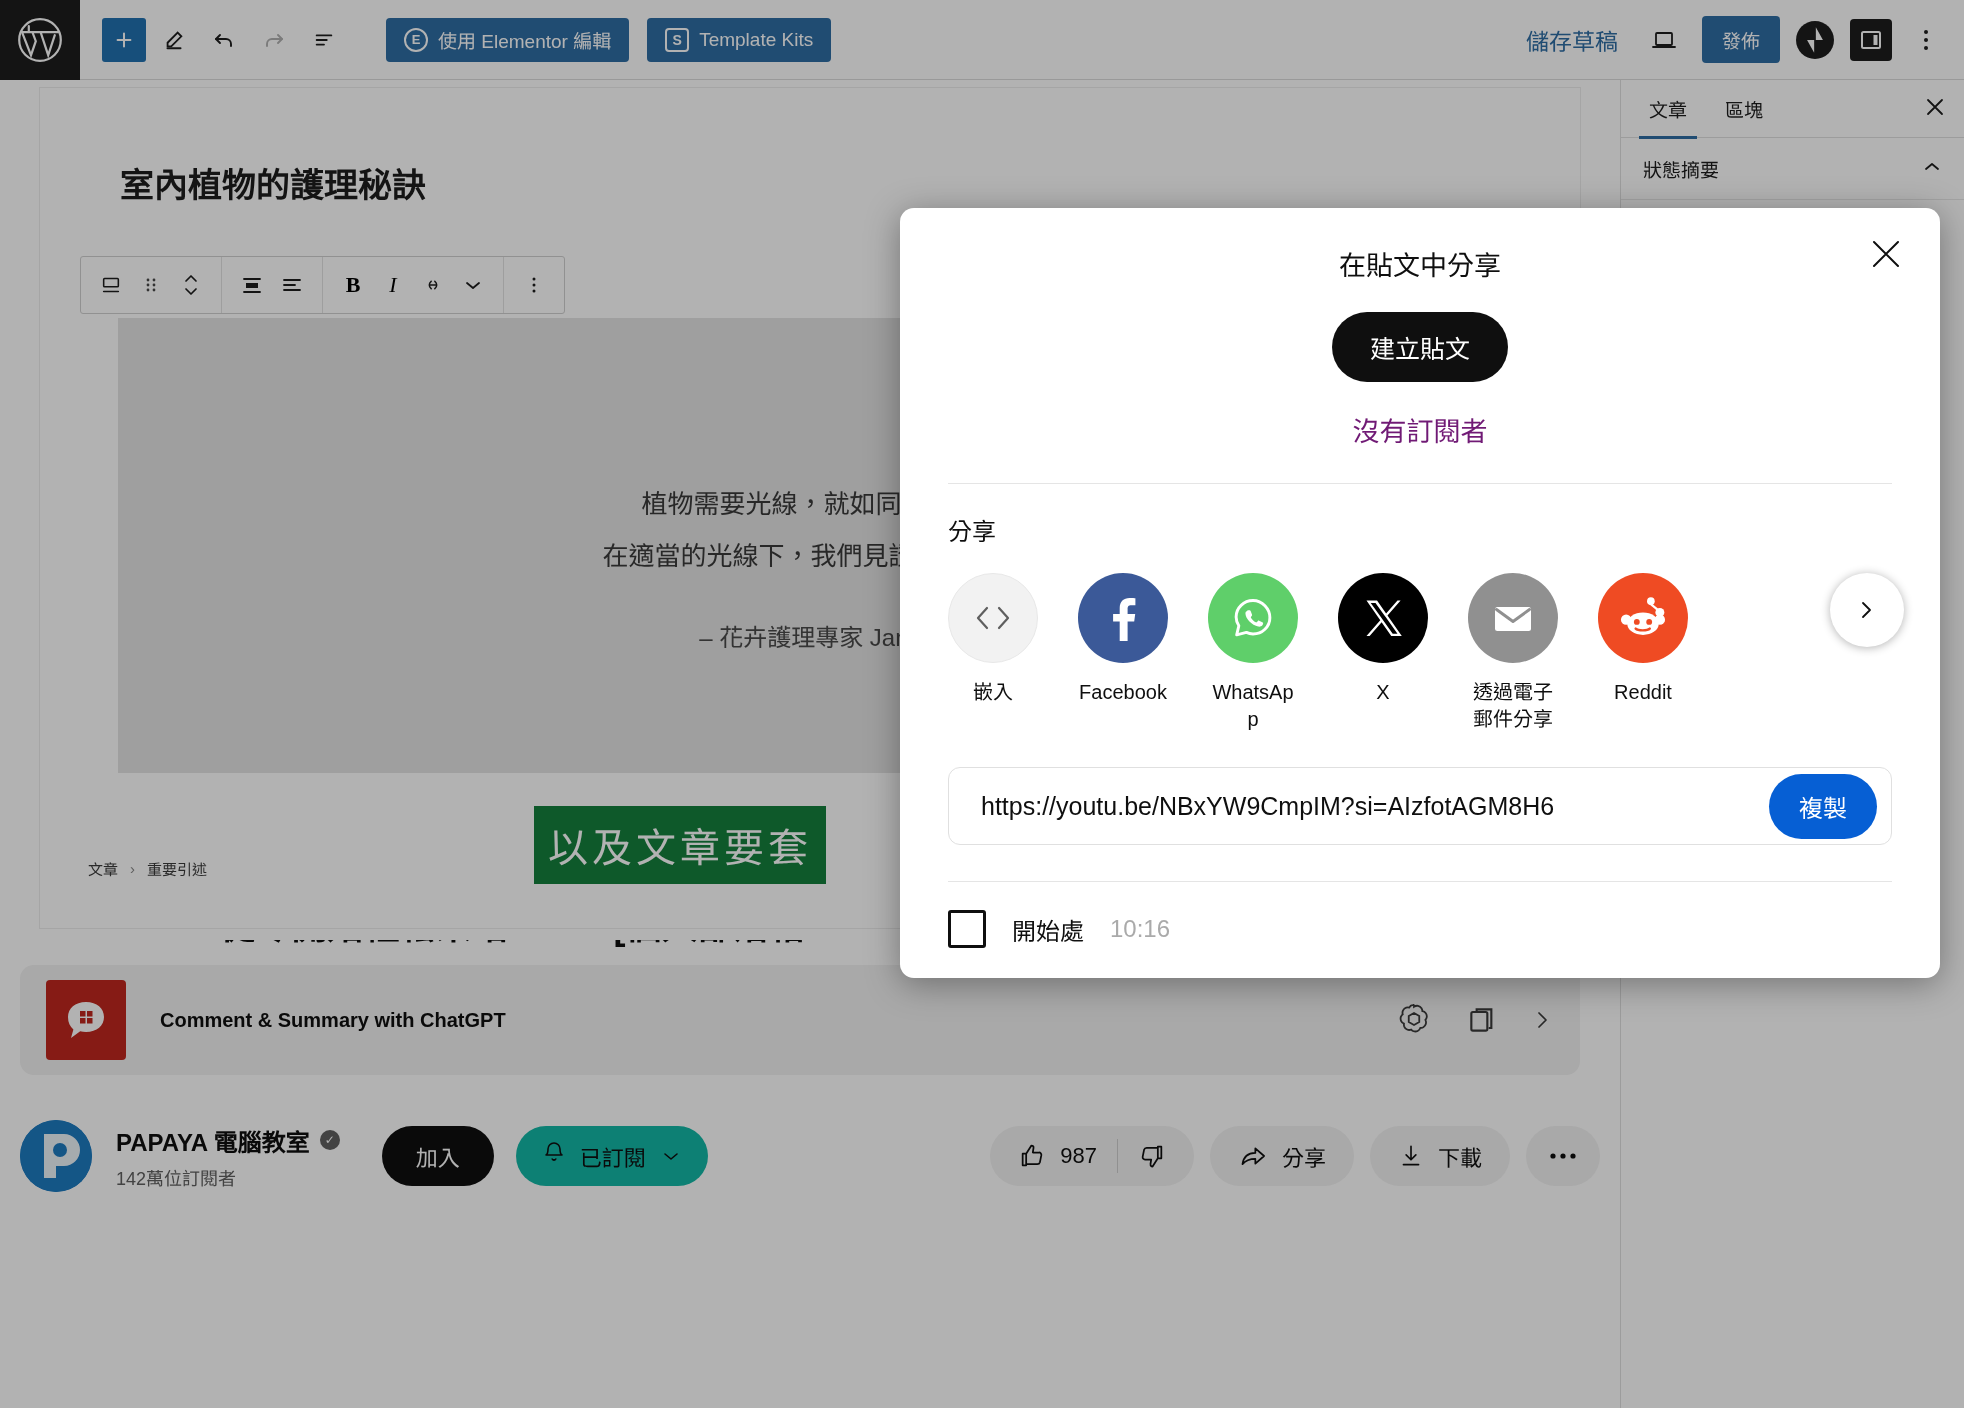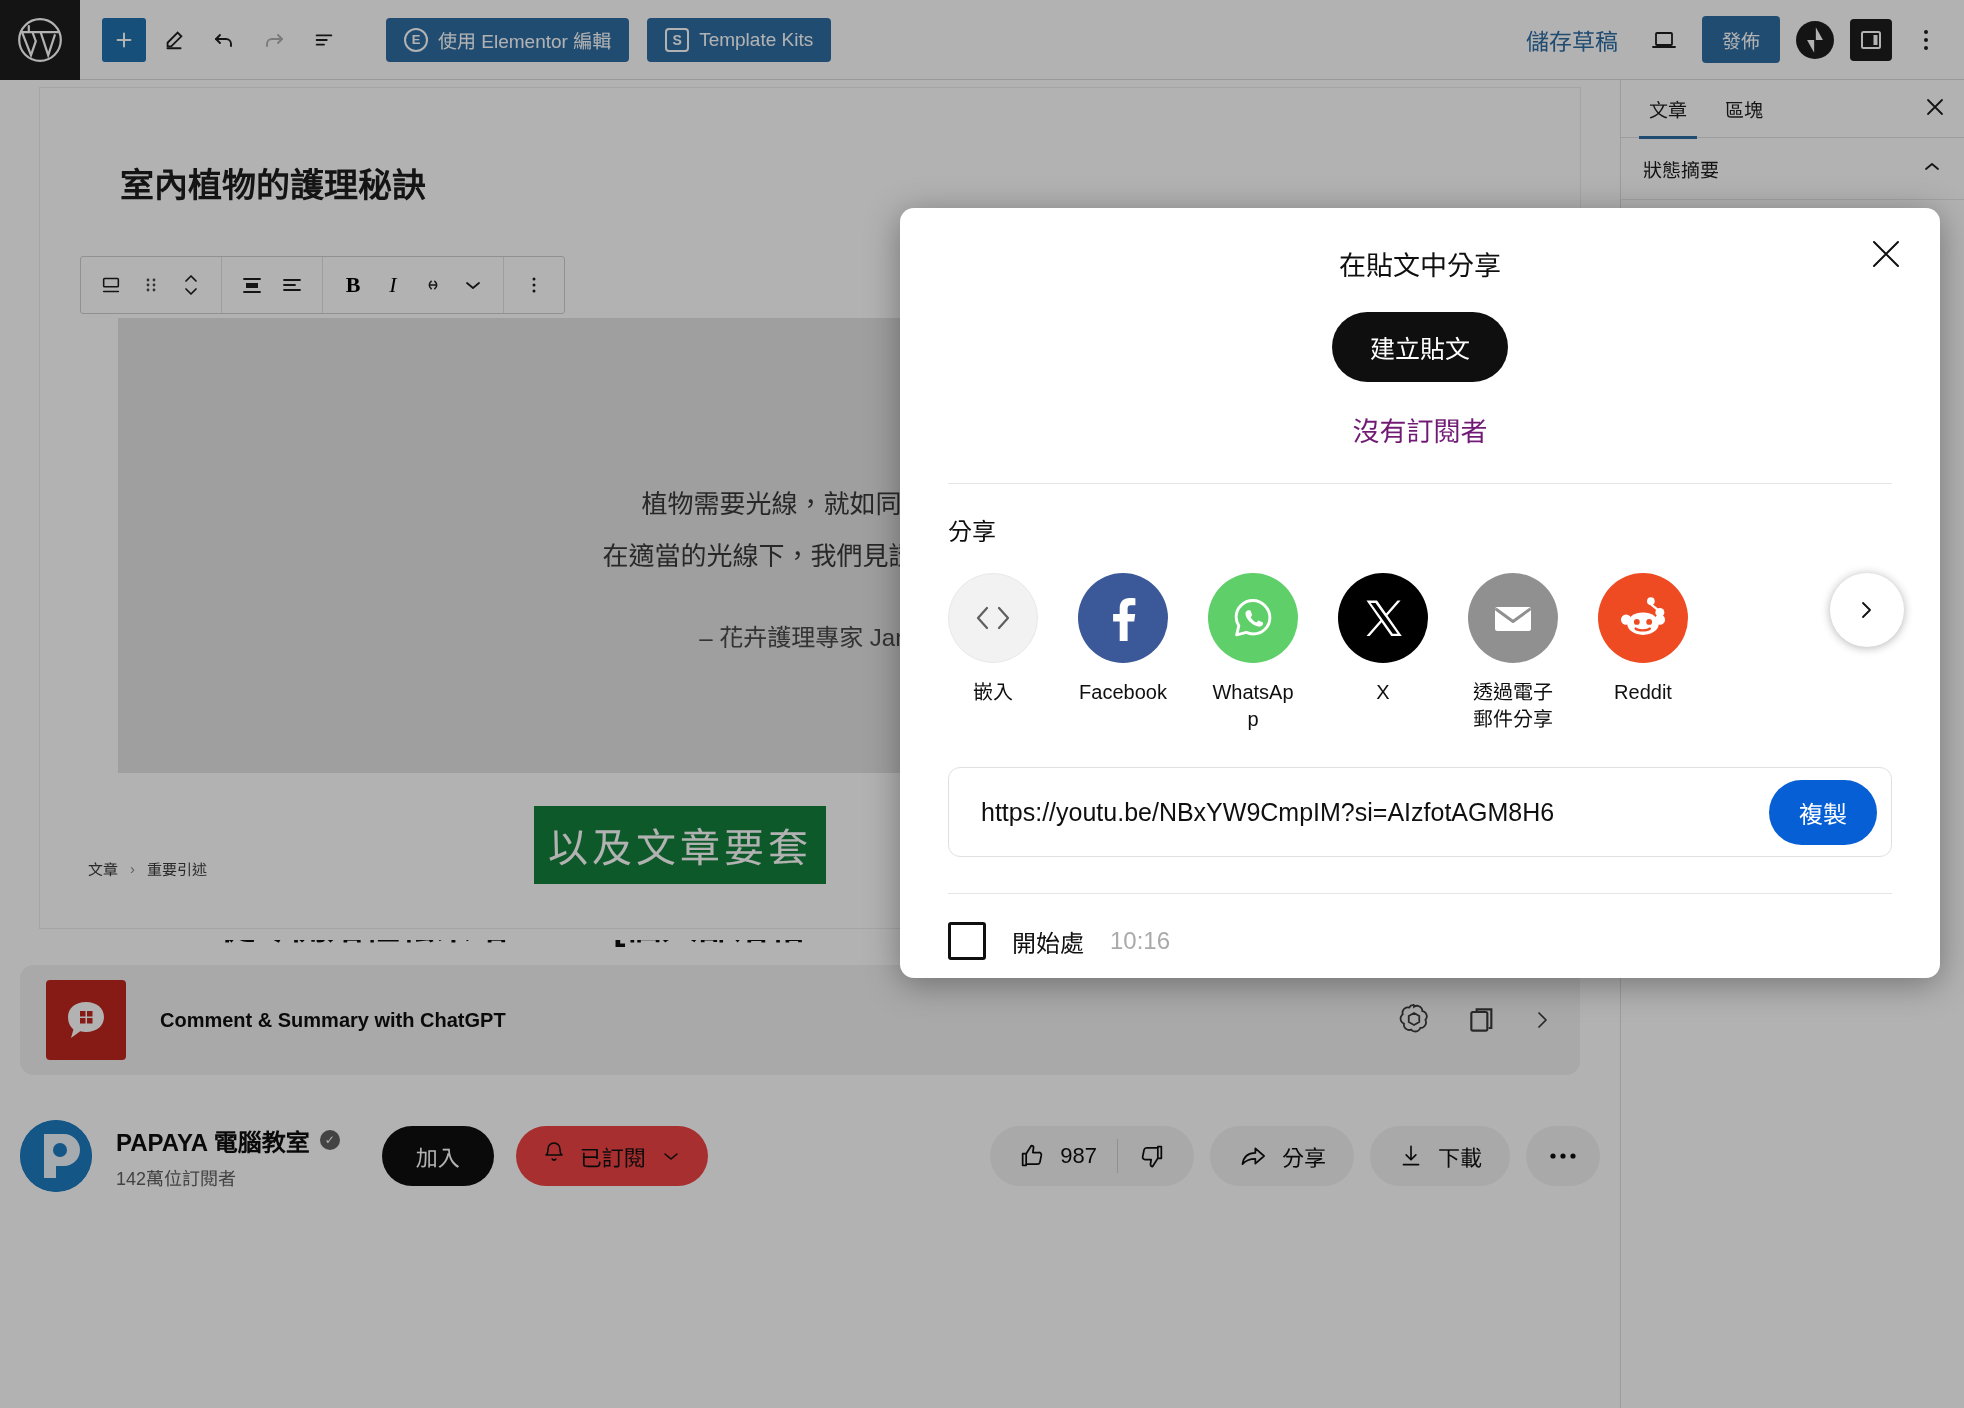--- a/index.html
+++ b/index.html
@@ -258,21 +258,21 @@
   }
   .yt-chan-subs { font-size: 18px; color: #606060; margin-top: 6px; }
   .yt-join {
     margin-left: 42px;
     background: #0f0f0f; color: #fff;
     border: none; border-radius: 999px; cursor: pointer;
     font-size: 22px; padding: 14px 34px;
   }
   .yt-subscribed {
     margin-left: 22px;
-    background: #ef4444; color: #0f0f0f;
+    background: #14b8a6; color: #0f0f0f;
     border: none; border-radius: 999px; cursor: pointer;
     font-size: 22px; padding: 14px 26px;
     display: inline-flex; align-items: center; gap: 14px;
   }
   .yt-actions {
     margin-left: auto; display: flex; align-items: center; gap: 16px;
   }
   .yt-pill {
     background: #f2f2f2; border: none; border-radius: 999px; cursor: pointer;
     height: 60px; display: inline-flex; align-items: center;
@@ -333,21 +333,21 @@
   .share-next {
     position: absolute; right: 36px; top: 26px;
     width: 74px; height: 74px; border-radius: 50%;
     background: #fff; border: none; cursor: pointer;
     box-shadow: 0 1px 10px rgba(0,0,0,0.30);
     display: flex; align-items: center; justify-content: center;
   }
 
   .url-row {
     margin: 34px 48px 0;
-    height: 90px;
+    height: 78px;
     border: 1px solid #e0e0e0; border-radius: 12px;
     display: flex; align-items: center;
     padding: 0 14px 0 32px;
   }
   .url-text {
     flex: 1; font-size: 25px; color: #0f0f0f;
     border: none; outline: none; background: transparent;
     font-family: "Liberation Sans", sans-serif;
   }
   .copy-btn {

